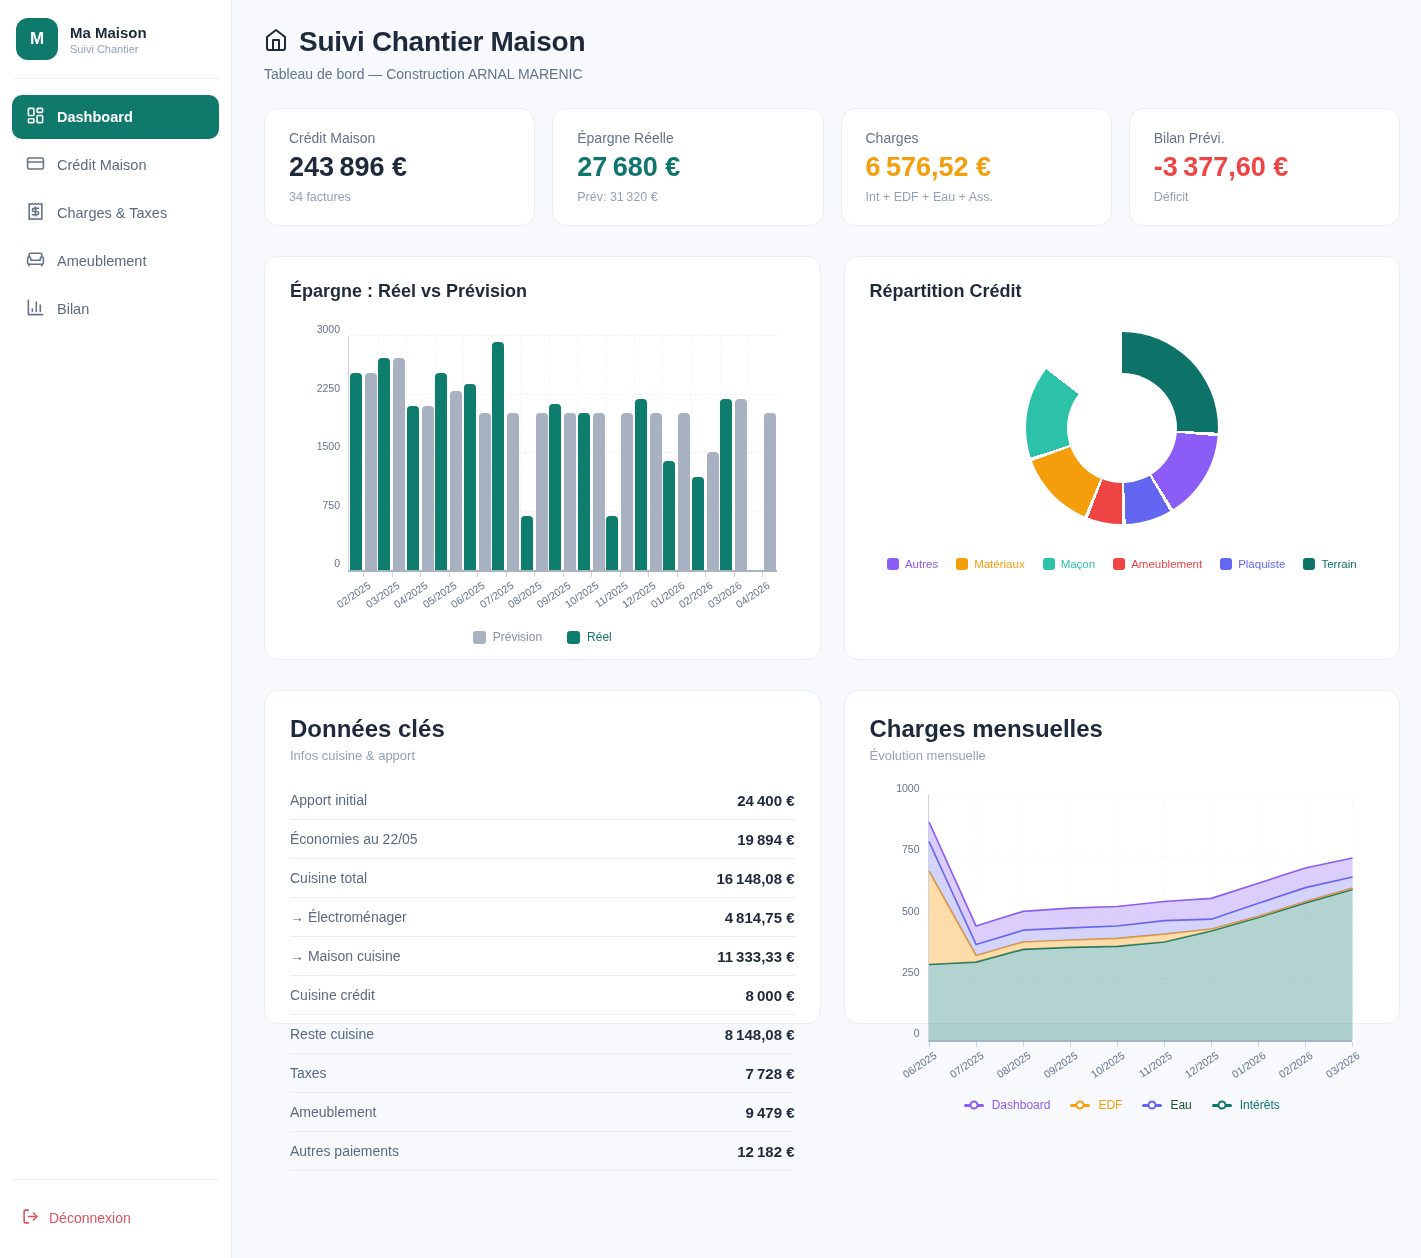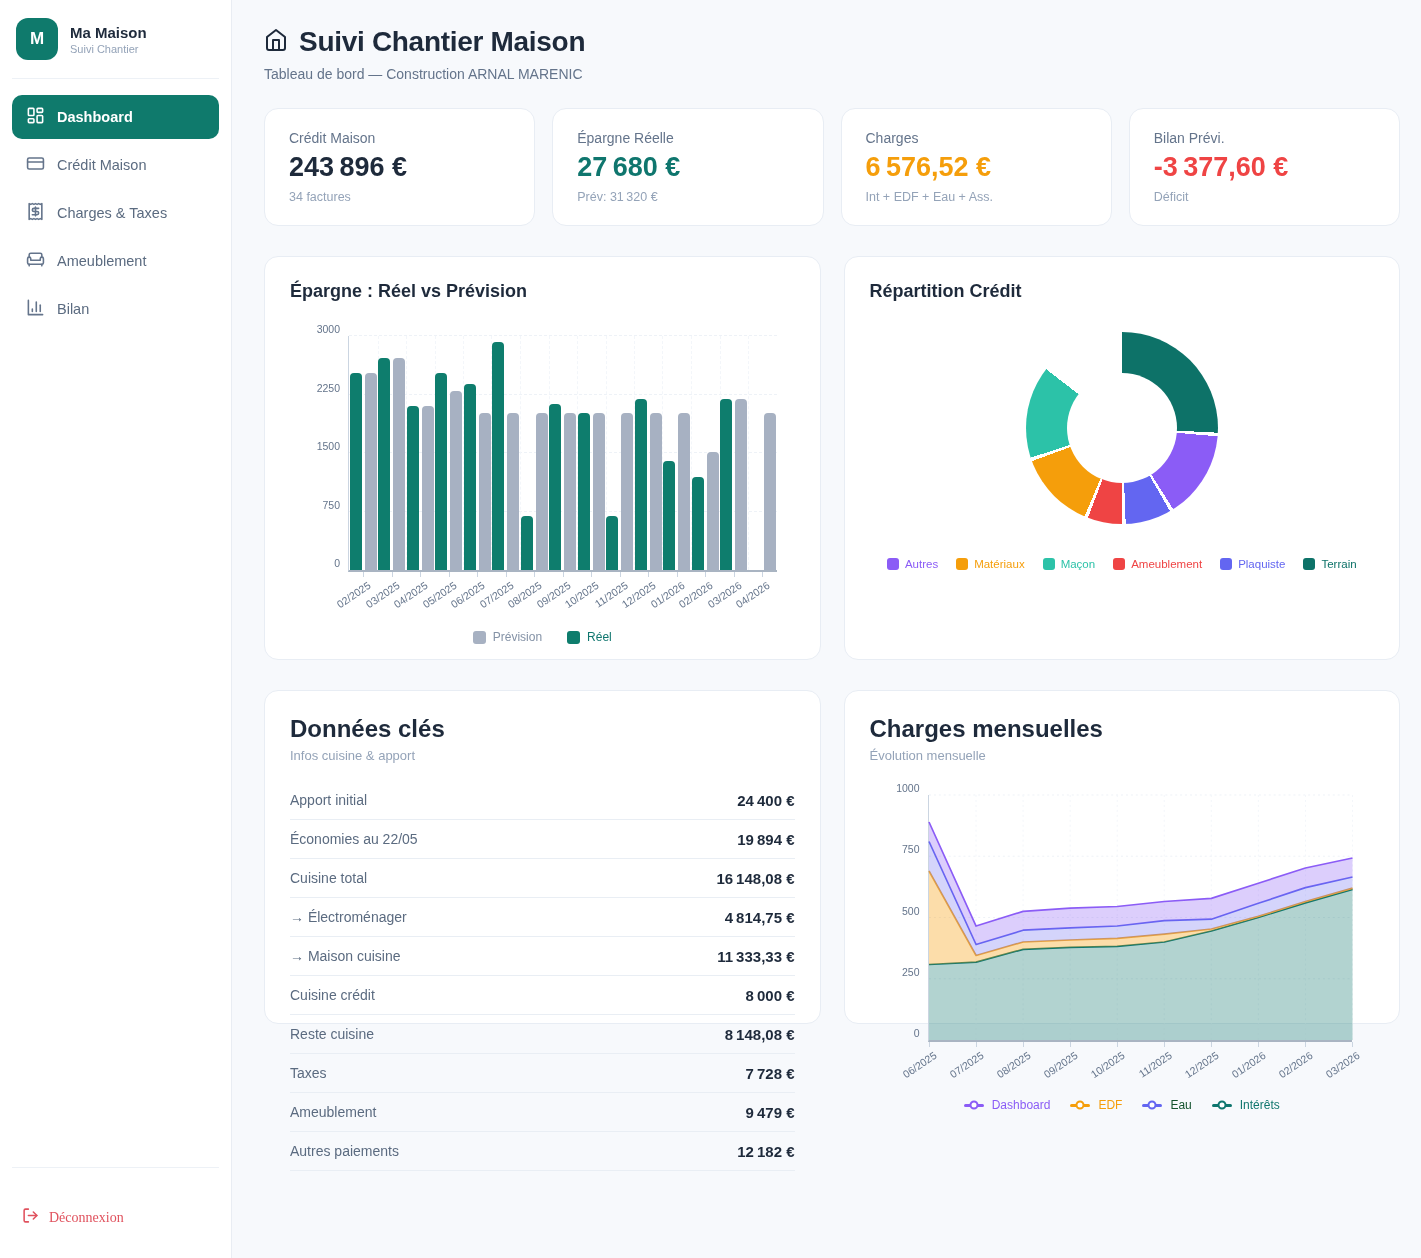--- a/index.html
+++ b/index.html
@@ -22,21 +22,21 @@
   .brand-name { font-size:15px; font-weight:bold; color:#1e2a3b; }
   .brand-sub { font-size:11px; color:#94a3b8; margin-top:2px; }
   .nav { margin-top:16px; display:flex; flex-direction:column; gap:4px; flex:1; }
   .nav-item {
     display:flex; align-items:center; gap:12px; padding:11px 14px; border-radius:10px;
     font-size:14.5px; color:#5b6b80; cursor:pointer; font-weight:500;
   }
   .nav-item svg { width:19px; height:19px; stroke:#64748b; flex:none; }
   .nav-item.active { background:#0f7a6c; color:#ffffff; font-weight:bold; }
   .nav-item.active svg { stroke:#ffffff; }
-  .sidebar-bottom { border-top:1px solid #edf1f6; padding-top:33px; margin-top:8px;font-family:Liberation Serif, serif; }
+  .sidebar-bottom { border-top:1px solid #edf1f6; padding-top:22px; margin-top:8px; }
   .logout {
     display:flex; align-items:center; gap:10px; color:#e0525e; font-size:14px;
     cursor:pointer; padding:6px 10px;
   }
   .logout svg { width:17px; height:17px; stroke:#e0525e; }
   
   .main { margin-left:232px; padding:26px 21px 0 32px; }
   .page-header { display:flex; align-items:center; gap:11px; }
   .page-header svg { width:24px; height:24px; stroke:#1e2a3b; }
   .page-title { font-size:28px; font-weight:800; color:#1e2a3b; letter-spacing:-0.3px; }

